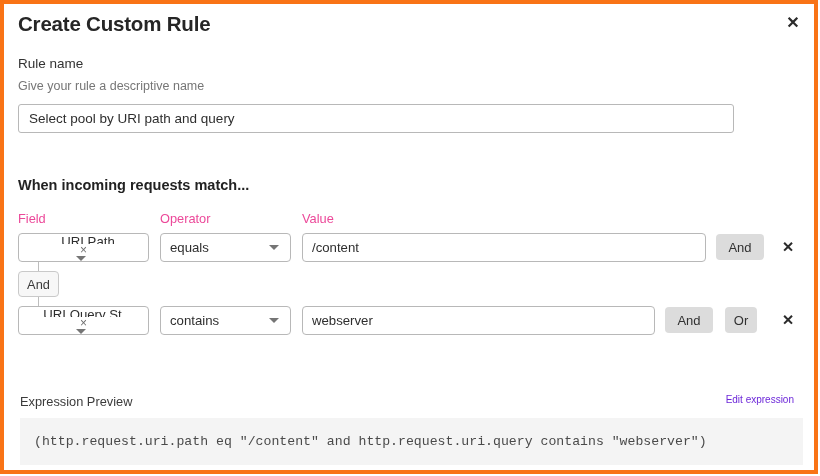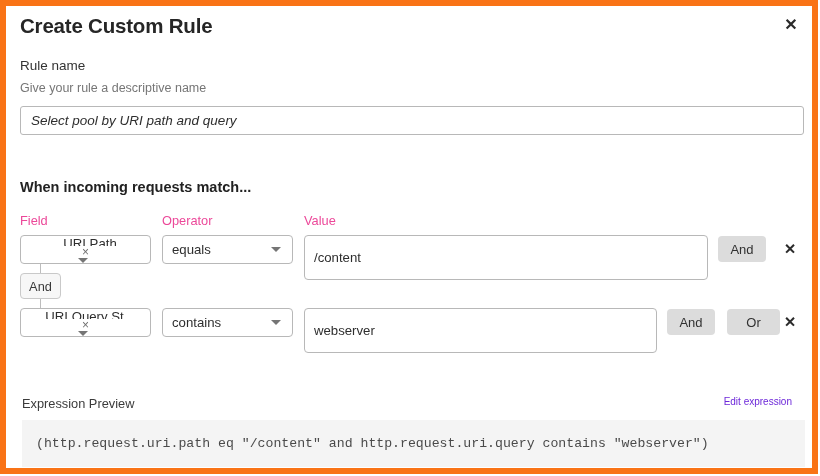--- a/index.html
+++ b/index.html
@@ -8,21 +8,21 @@
     background: #ffffff;
   }
   body {
     font-family: "Liberation Sans", sans-serif;
     -webkit-font-smoothing: antialiased;
   }
   .dialog {
     position: relative;
     width: 818px;
     height: 474px;
-    border: 6px solid #f97316;
+    border: 4px solid #f97316;
     background: #ffffff;
     box-sizing: border-box;
     overflow: hidden;
   }
 
   
   .dialog-title {
     position: absolute;
     left: 14px;
     top: 8px;
@@ -70,23 +70,22 @@
     background: #ffffff;
     font-family: "Liberation Sans", sans-serif;
     font-size: 13.5px;
     color: #2e2e2e;
     padding: 0 10px;
     outline: none;
   }
   #rule-name-input {
     left: 14px;
     top: 100px;
-    width: 784px;
+    width: 716px;
     height: 29px;
-    font-style: italic;
   }
 
   
   #match-heading {
     position: absolute;
     left: 14px;
     top: 173px;
     font-size: 14.5px;
     font-weight: bold;
     color: #222222;
@@ -144,21 +143,21 @@
     margin: 0 11px 0 6px;
     flex: 0 0 auto;
   }
   .field-select { left: 14px; width: 131px; flex-direction: column; }
   .op-select    { left: 156px; width: 131px; }
   .op-select .sel-text { flex: 1 1 auto; }
 
   .value-input {
     position: absolute;
     box-sizing: border-box;
-    height: 45px;
+    height: 29px;
     left: 298px;
     border: 1px solid #b8b8b8;
     border-radius: 4px;
     background: #ffffff;
     font-family: "Liberation Sans", sans-serif;
     font-size: 13.2px;
     color: #2e2e2e;
     padding: 0 9px;
     outline: none;
   }
@@ -174,21 +173,21 @@
     border: none;
     border-radius: 4px;
     font-family: "Liberation Sans", sans-serif;
     font-size: 13px;
     color: #313131;
     cursor: pointer;
     padding: 0;
   }
   #row1-and { left: 712px; width: 48px; }
   #row2-and { left: 661px; width: 48px; }
-  #row2-or  { left: 721px; width: 53px; }
+  #row2-or  { left: 721px; width: 32px; }
 
   .row-delete {
     position: absolute;
     left: 775px;
     top: 0px;
     width: 18px;
     height: 28px;
     display: flex;
     align-items: center;
     justify-content: center;

